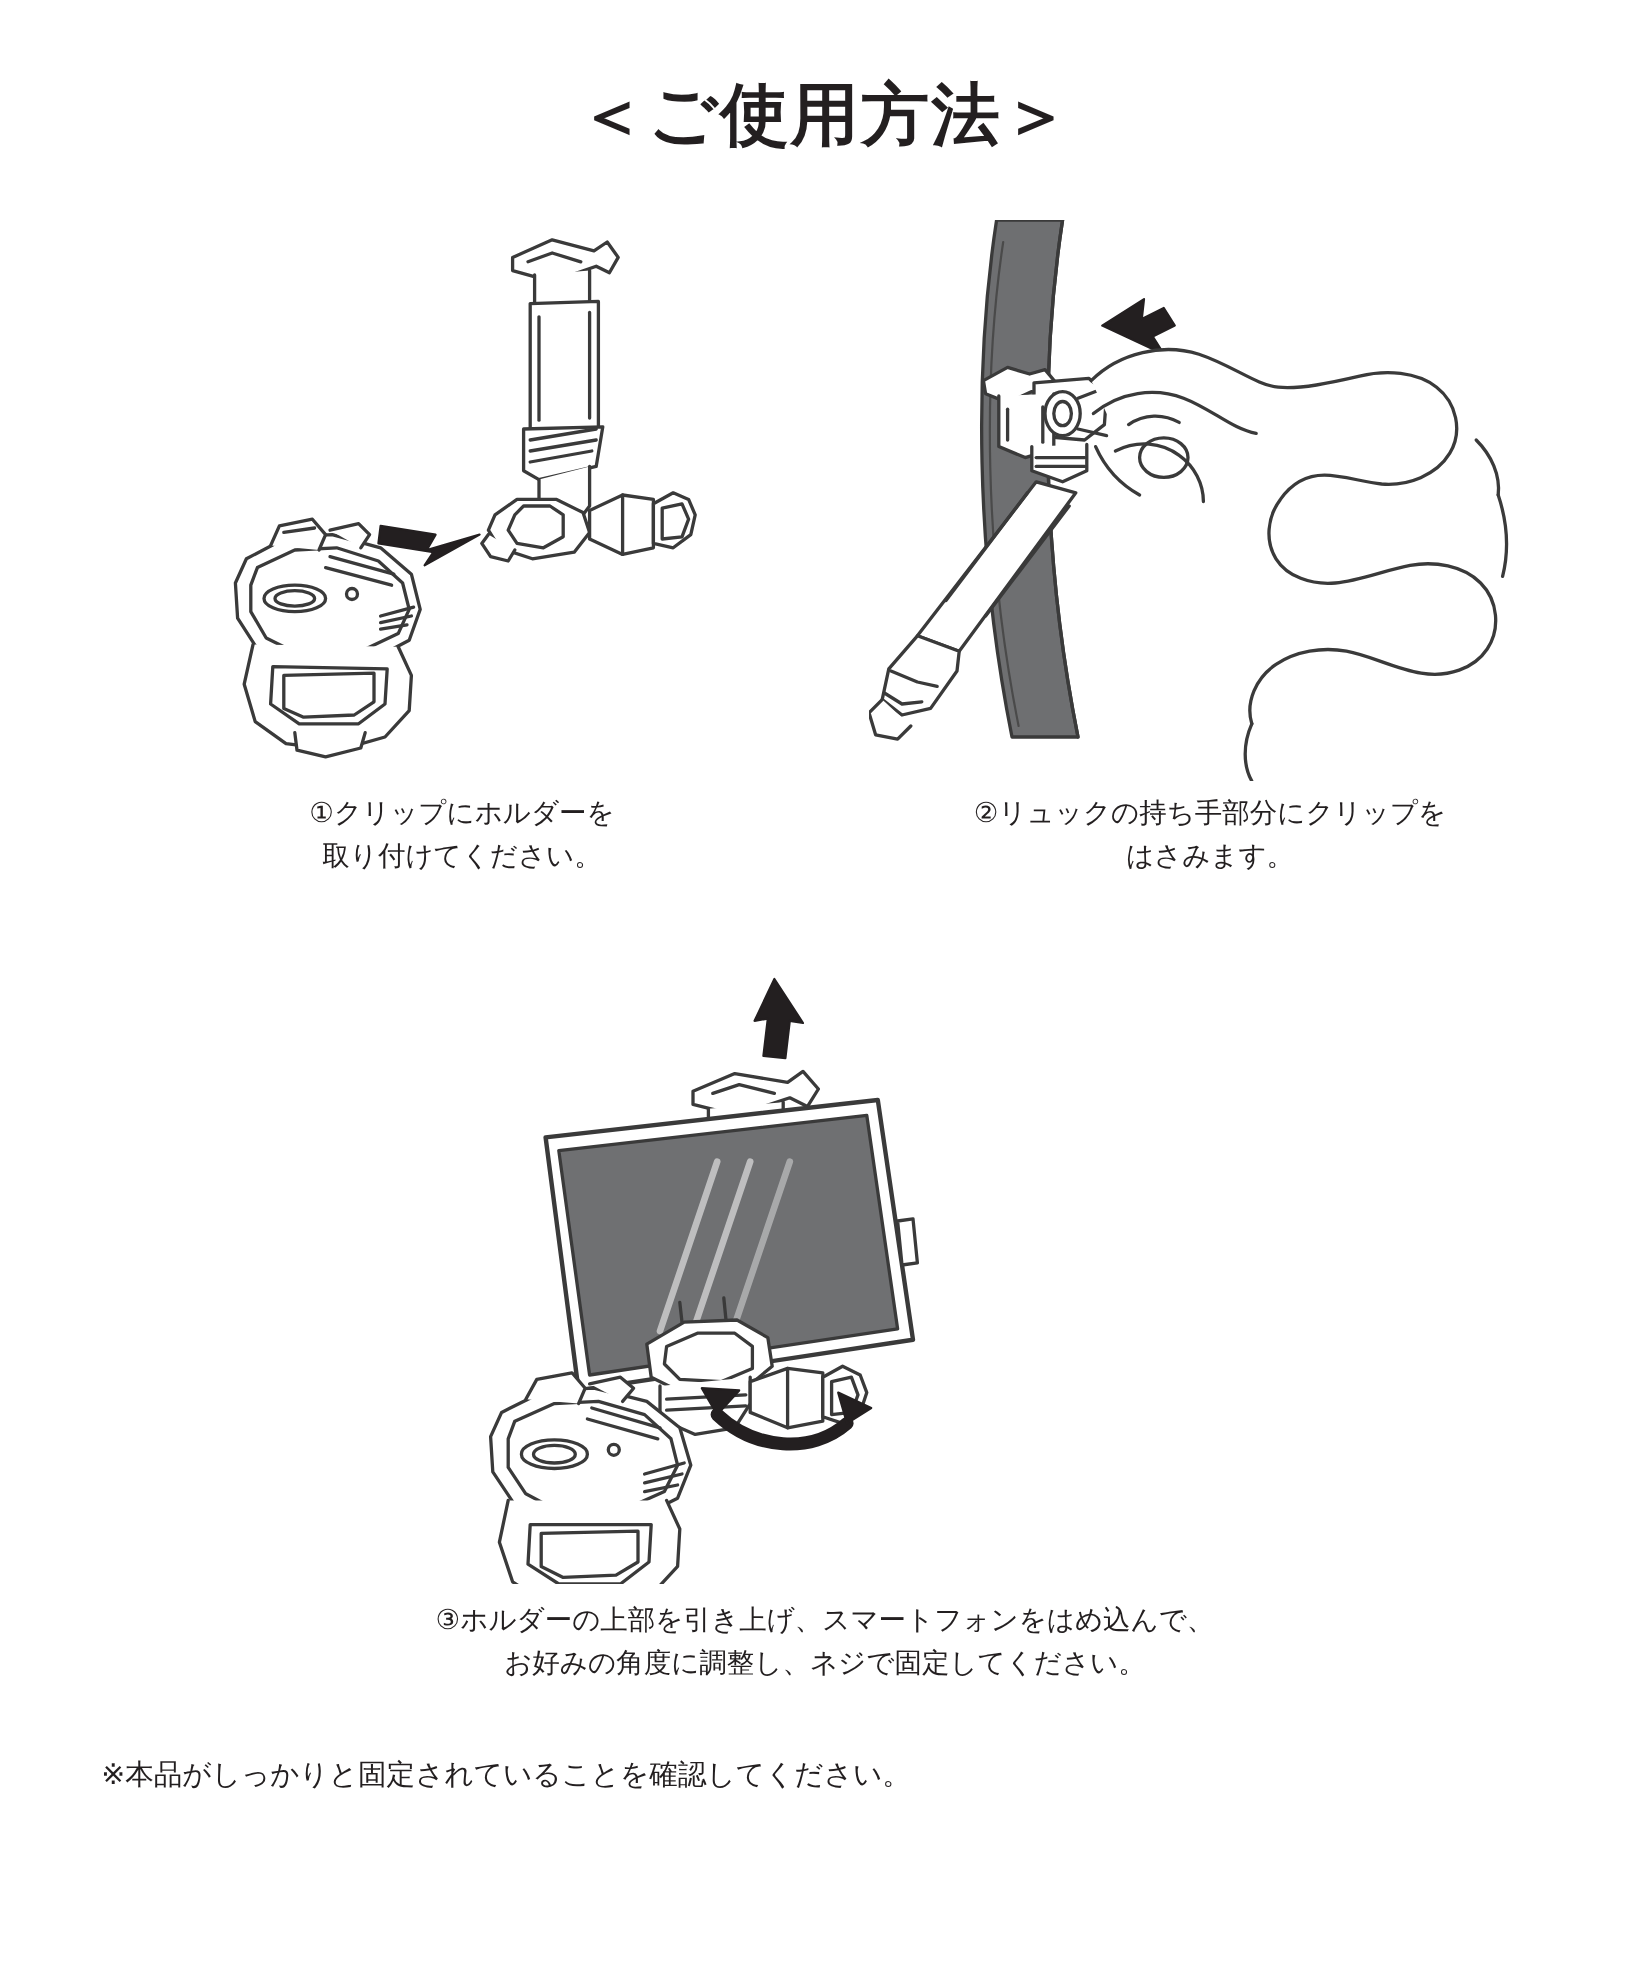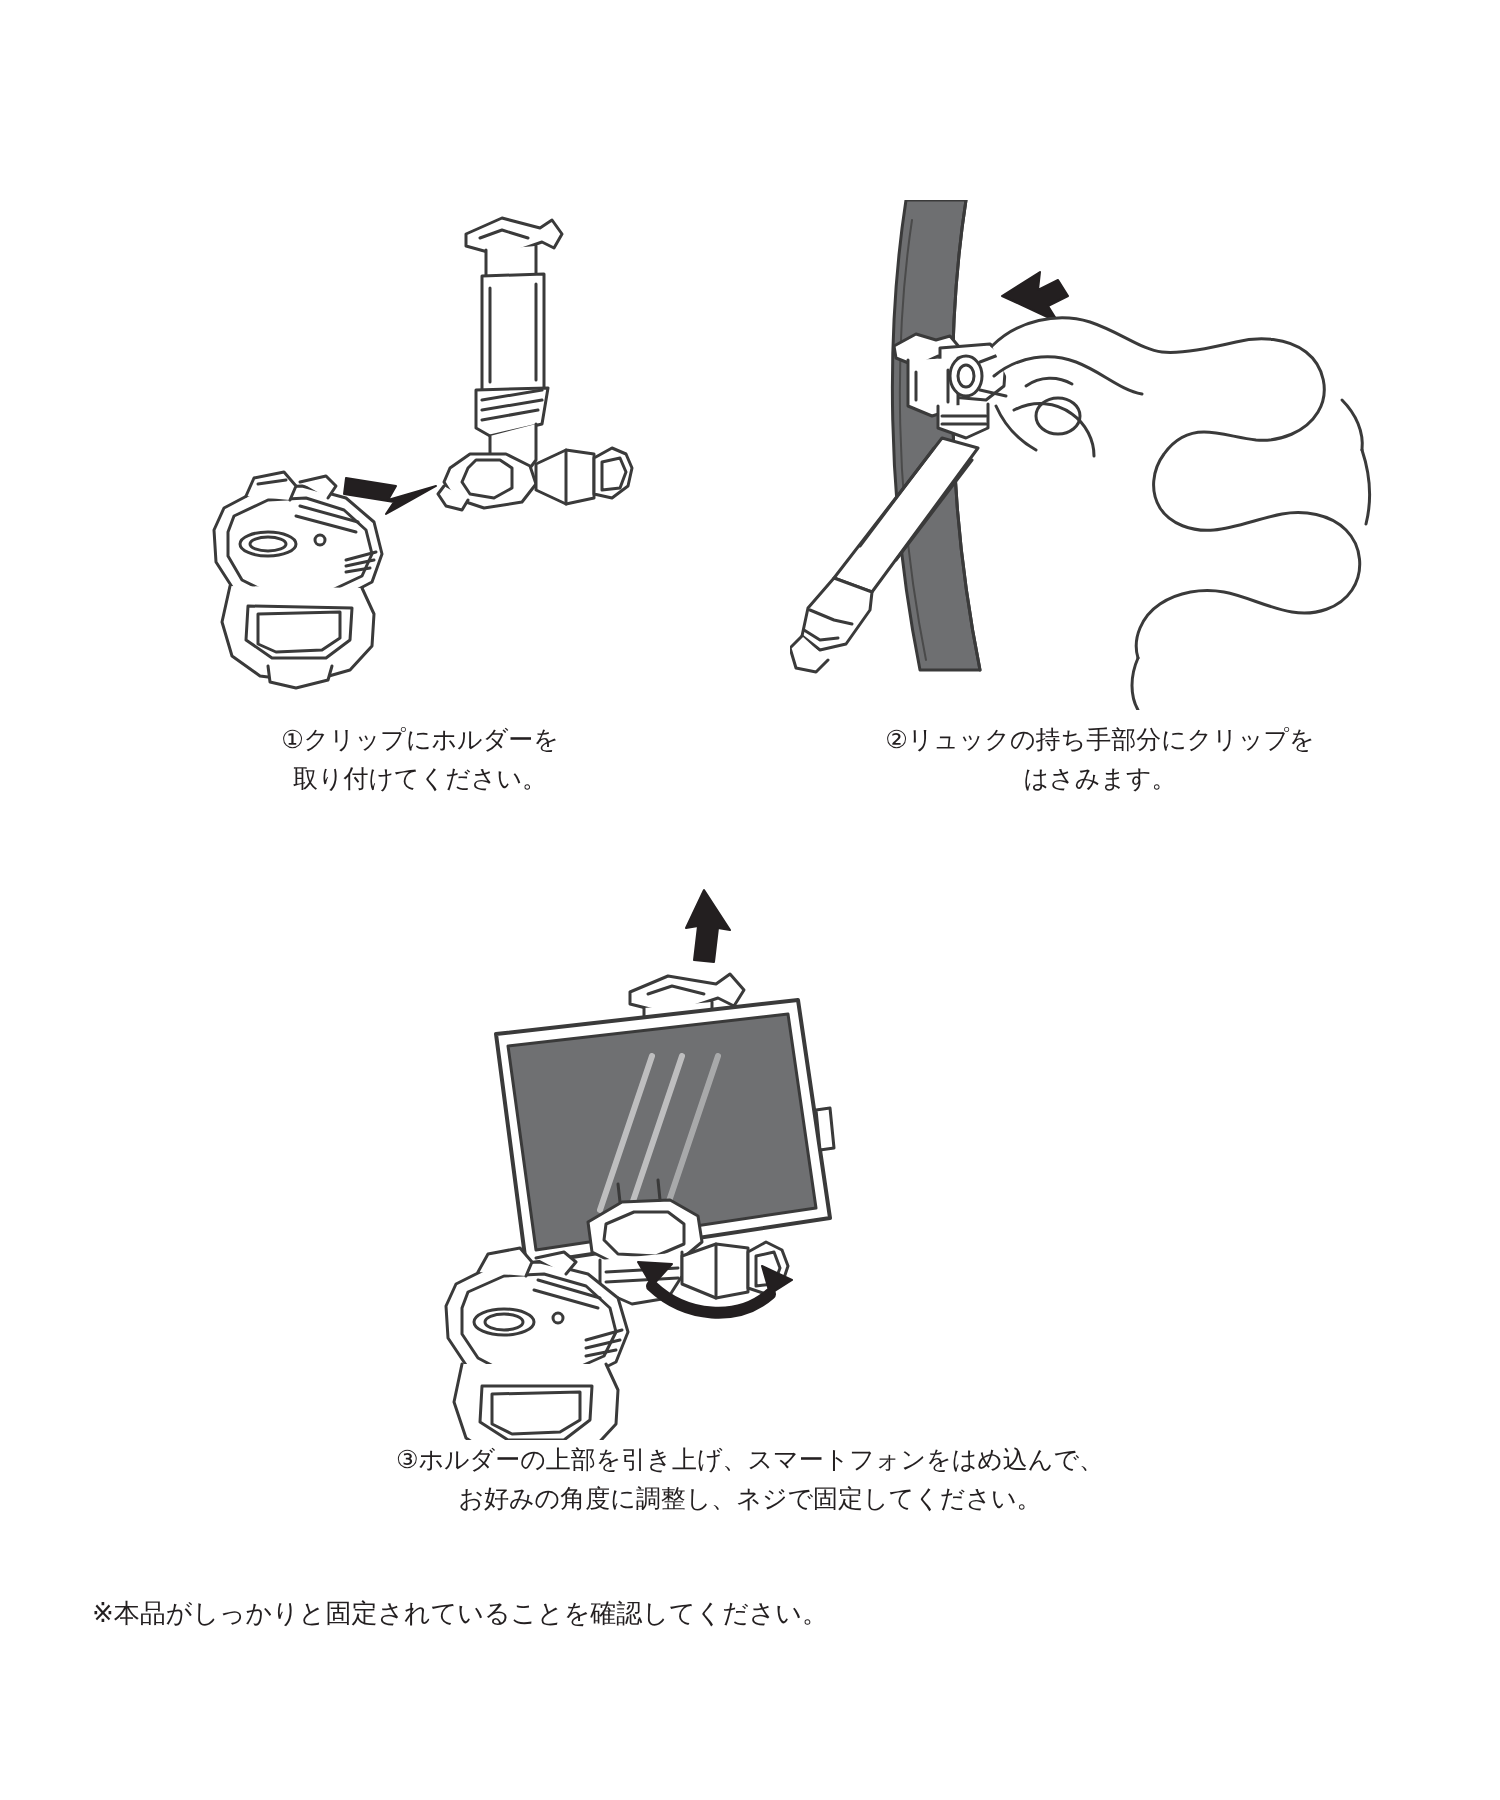--- a/index.html
+++ b/index.html
@@ -53,21 +53,21 @@
   #step1 { top: 210px; left: 150px; width: 540px; }
   #step1 .step-art { height: 500px; }
   #step1 .caption { margin-top: 10px; }
 
   #step2 { top: 200px; left: 790px; width: 620px; }
   #step2 .step-art { height: 510px; }
   #step2 .caption { margin-top: 10px; }
 
   #step3 { top: 880px; left: 300px; width: 900px; }
   #step3 .step-art { height: 560px; }
-  #step3 .caption { }
+  #step3 .caption { margin-top: 14px; }
 
   
   .notes {
     position: absolute;
     top: 1592px;
     left: 92px;
     width: 1340px;
     font-size: 26px;
     line-height: 1.62;
     color: #231f20;
@@ -78,20 +78,21 @@
     padding-left: 28px;
   }
 
   svg { display: block; }
 </style>
 </head>
 <body>
 
 <div class="page">
 
+  <div class="title">＜ご使用方法＞</div>
 
   <div class="step" id="step1">
     <div class="step-art">
       <svg width="540" height="500" viewBox="0 0 540 500" fill="none" stroke="#3a3a3a" stroke-width="3" stroke-linejoin="round" stroke-linecap="round">
 
         <g>
 
           <path d="M316 24 L352 8 L390 18 L402 10 L412 24 L404 38 L392 32 L352 46 L316 36 Z" fill="#ffffff"></path>
           <path d="M330 28 L352 20 L378 28" fill="none"></path>
 

